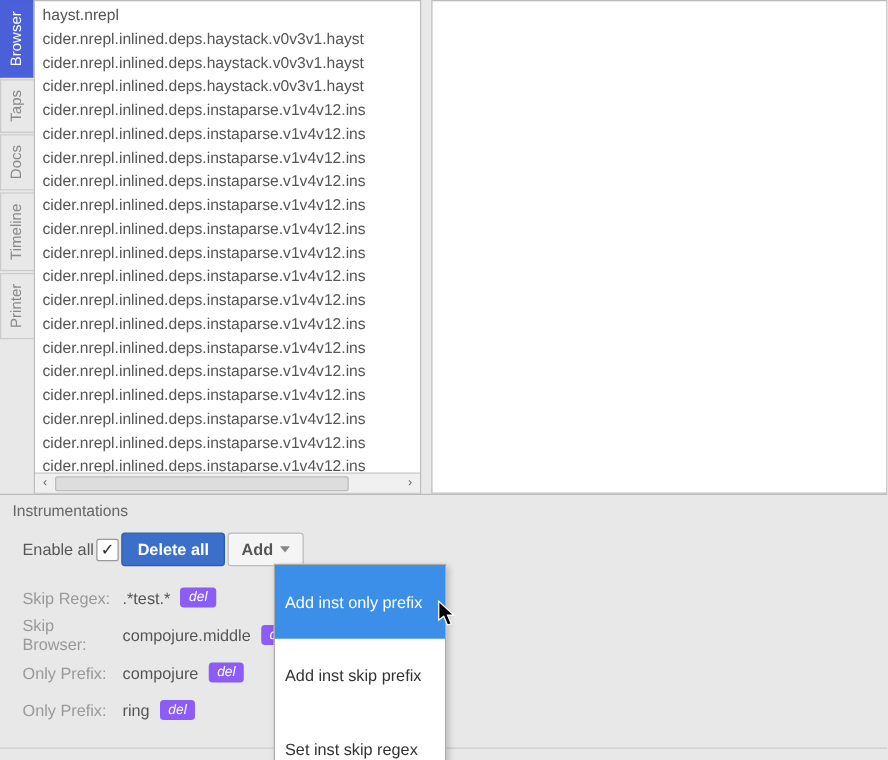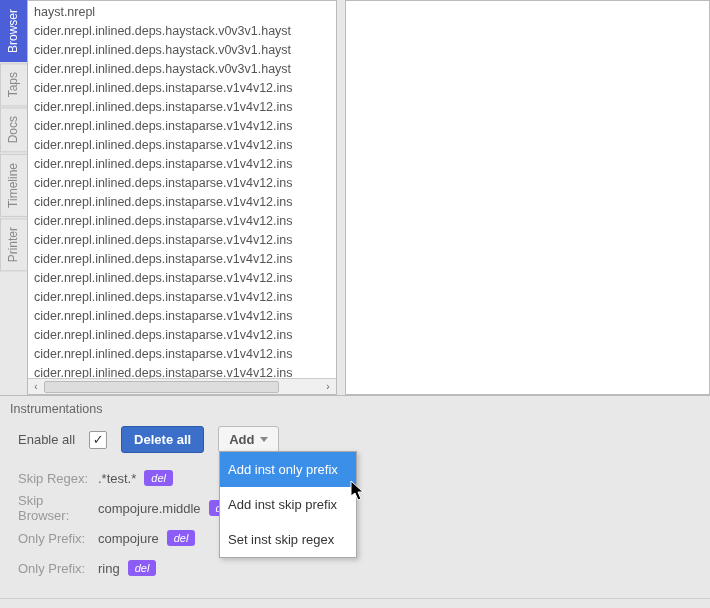--- a/index.html
+++ b/index.html
@@ -15,35 +15,35 @@
 .ns-item { color: #555; font-size: 12.5px; padding: 1px 4px; white-space: nowrap; overflow: hidden; cursor: pointer; line-height: 17px; }
 .hscroll { height: 16px; border-top: 1px solid #ccc; display: flex; align-items: center; background: #f0f0f0; }
 .hscroll-arrow { width: 16px; height: 14px; display:flex; align-items:center; justify-content:center; color:#666; font-size:10px; }
 .hscroll-track { flex:1; height:12px; background:#f0f0f0; position:relative; }
 .hscroll-thumb { position:absolute; left:0; top:0; height:12px; width:85%; background:#ddd; border:1px solid #bbb; border-radius:2px; }
 
 .right-panel { flex:1; margin-left:8px; border:1px solid #bbb; background:#fff; }
 
 .bottom-panel { position:absolute; top:395px; left:0; right:0; bottom:0; background:#e8e8e8; border-top:1px solid #bbb; padding:6px 10px; }
 .panel-title { color:#666; font-size:12.5px; margin-bottom:10px; }
-.toolbar-row { display:flex; align-items:center; gap:14px; margin-bottom:14px; margin-left:8px; }
+.toolbar-row { display:flex; align-items:center; gap:2px; margin-bottom:14px; margin-left:8px; }
 .enable-label { color:#555; font-size:13px; }
 .checkbox { width:18px; height:18px; border:1px solid #999; background:#fff; display:flex; align-items:center; justify-content:center; font-size:13px; color:#333; border-radius:2px; }
 .btn-blue { background:#3b6fc9; color:#fff; border:1px solid #2d5aa8; padding:5px 12px; border-radius:3px; font-size:13px; cursor:pointer; font-weight:bold; }
 .btn-gray { background:#f5f5f5; color:#555; border:1px solid #bbb; padding:5px 10px; border-radius:3px; font-size:13px; cursor:pointer; display:flex; align-items:center; gap:6px; font-weight:bold; }
 .btn-gray .triangle { width:0; height:0; border-left:4px solid transparent; border-right:4px solid transparent; border-top:5px solid #888; }
 
 .settings-grid { margin-left:8px; }
 .setting-row { display:flex; align-items:center; margin-bottom:8px; height:22px; }
 .setting-label { width:80px; color:#999; font-size:13px; }
 .setting-value { color:#555; font-size:13px; margin-right:8px; }
 .del-btn { background:#8b5cf6; color:#fff; border:none; padding:2px 7px; border-radius:3px; font-size:11px; cursor:pointer;font-style:italic; }
 
 .dropdown-menu { position:absolute; top:451px; left:219px; width:138px; background:#fff; border:1px solid #aaa; box-shadow:2px 2px 5px rgba(0,0,0,0.2); z-index:100; }
-.dropdown-item { padding:10px 8px; font-size:13px; color:#333; cursor:pointer; }
+.dropdown-item { padding:22px 8px; font-size:13px; color:#333; cursor:pointer; }
 .dropdown-item.highlighted { background:#3b8fe8; color:#fff; }
 
 .cursor-icon { position:absolute; top:480px; left:350px; z-index:200; pointer-events:none; }
 .cursor-icon svg { width:18px; height:22px; }
 
 .splitter-bottom { position:absolute; left:0; right:0; bottom:0; height:10px; background:#e8e8e8; border-top:1px solid #ccc; }
 </style>
 </head>
 <body>
 

